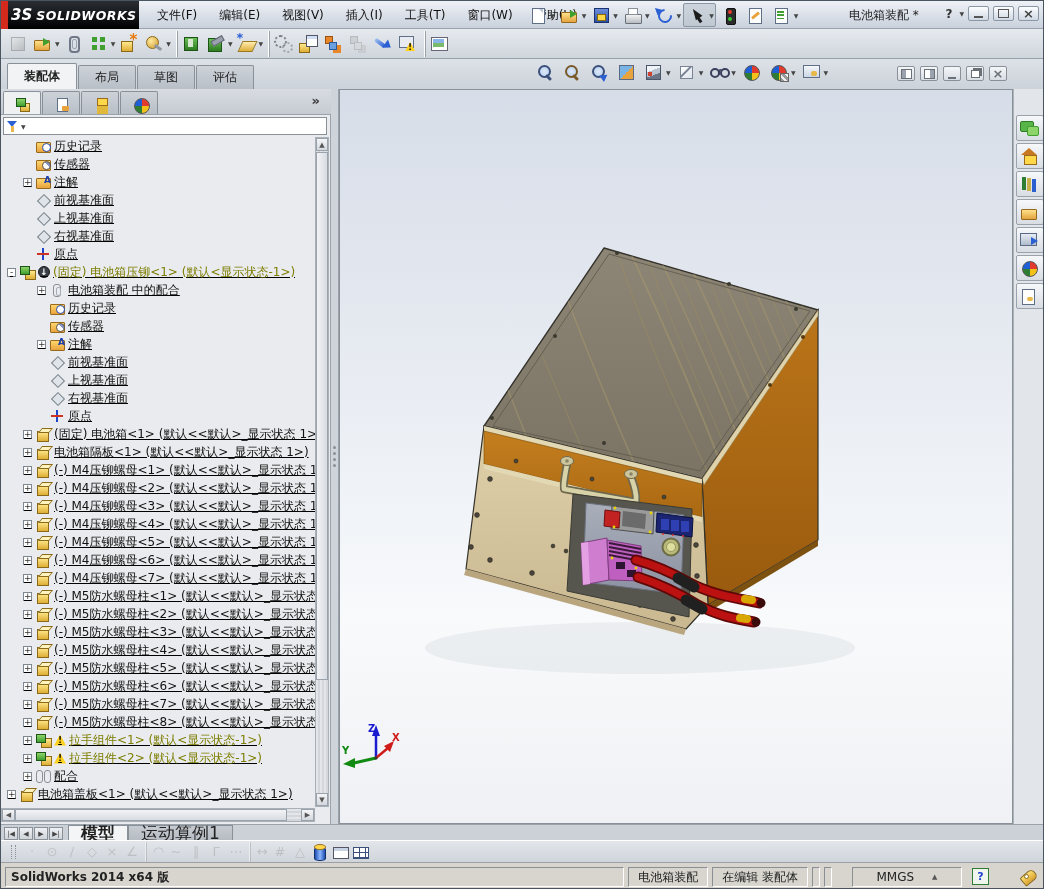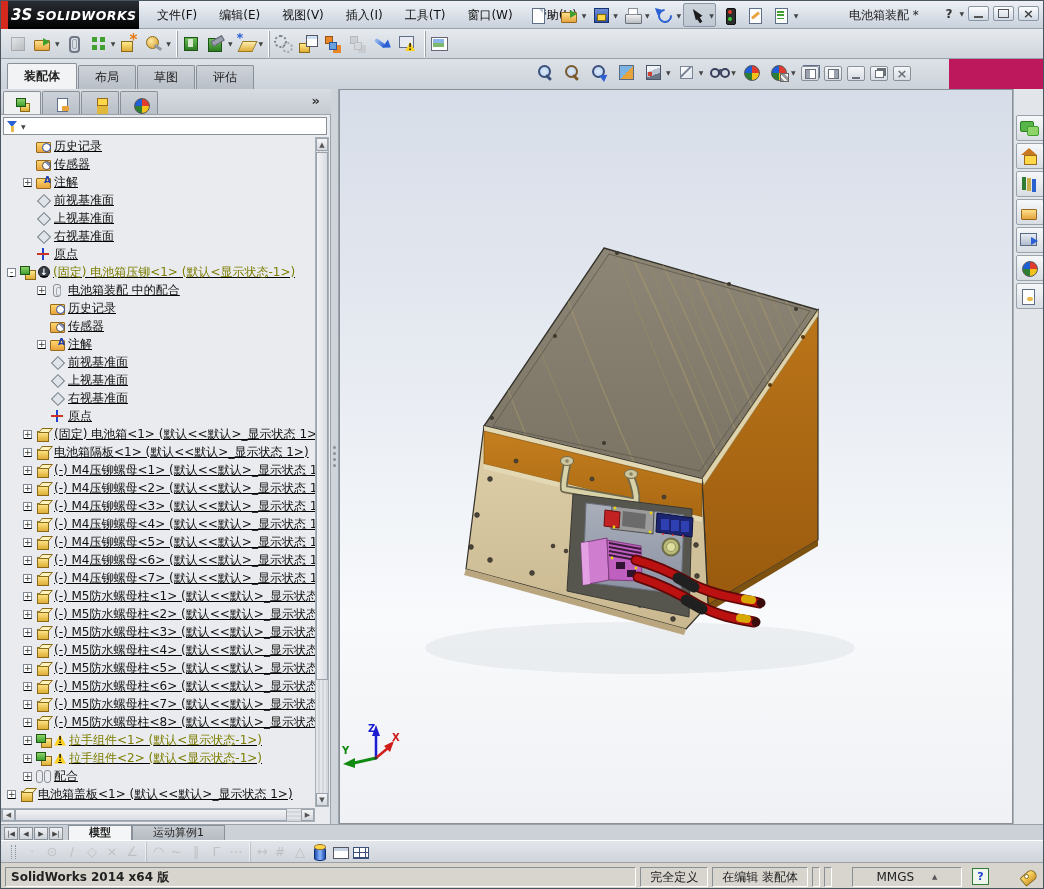--- a/index.html
+++ b/index.html
@@ -107,21 +107,21 @@
   .k-fm-asm::after{width:8px;height:7px;background:linear-gradient(#8fd46a,#3f9f2f);border:1px solid #1d5517;top:3px;left:3px;}
   .k-fm-prop::before{width:9px;height:12px;background:#fff;border:1px solid #5f6f88;top:3px;left:5px;}
   .k-fm-prop::after{width:7px;height:5px;background:#e8a33d;border-radius:1px;top:11px;left:10px;}
   .k-fm-cfg::before{width:9px;height:6px;background:#ffd84a;border:1px solid #9a6b1f;top:3px;left:6px;box-shadow:0 8px 0 #e0b83a;}
 
   
   .toolbar{position:absolute;left:0;top:28px;width:1044px;height:30px;background:linear-gradient(#e6eaef,#cfd5dc);border-bottom:1px solid #98a0a8;display:flex;align-items:center;padding-left:4px;}
   .tbtn{display:flex;align-items:center;height:26px;padding:0 1px;}
 
   
-  .tabrow{position:absolute;left:0;top:58px;width:948px;height:30px;background:linear-gradient(#dde2e8,#ccd2d9);}
+  .tabrow{position:absolute;left:0;top:58px;width:1044px;height:30px;background:linear-gradient(#dde2e8,#ccd2d9);}
   .cmtabs{position:absolute;left:6px;bottom:0;display:flex;}
   .cmtab{height:24px;line-height:23px;padding:0 16px;font-size:12px;color:#222;background:linear-gradient(#cdd2d9,#b9bfc7);border:1px solid #8a9098;border-bottom:none;margin-right:1px;border-radius:2px 2px 0 0;}
   .cmtab.active{background:#f2f3f4;font-weight:bold;height:26px;line-height:25px;margin-top:-2px;}
   .headsup{position:absolute;left:532px;top:3px;display:flex;align-items:center;gap:2px;}
   .hbtn{display:flex;align-items:center;padding:0 1px;}
   .docbtns{position:absolute;right:38px;top:7px;display:flex;gap:5px;}
   .dwb{width:18px;height:15px;border:1px solid #8a9098;background:linear-gradient(#f4f6f8,#d8dde4);border-radius:2px;display:flex;align-items:center;justify-content:center;position:relative;}
   .dwb::before{content:"";}
   .dk-splitl::before{width:9px;height:8px;border:1px solid #6a7078;background:linear-gradient(90deg,#9aa2ae 40%,#fff 40%);}
   .dk-splitr::before{width:9px;height:8px;border:1px solid #6a7078;background:linear-gradient(90deg,#fff 60%,#9aa2ae 60%);}
@@ -181,21 +181,21 @@
 
   .viewport{position:absolute;left:338px;top:0;width:674px;height:735px;background:linear-gradient(180deg,#d7dde8 0%,#e6eaf1 35%,#f8fafc 72%,#eff1f4 100%);border:1px solid #8a9098;}
   .viewport svg{position:absolute;left:0;top:0;}
 
   .taskpane{position:absolute;left:1012px;top:0;width:32px;height:735px;background:#e2e6eb;border-left:1px solid #aab2ba;padding-top:26px;display:flex;flex-direction:column;align-items:center;gap:2px;}
   .tp-btn{width:28px;height:26px;border:1px solid #9aa2ac;border-radius:2px;background:linear-gradient(#f6f8fa,#d8dde3);display:flex;align-items:center;justify-content:center;}
 
   
   .btabs{position:absolute;left:0;top:823px;width:1044px;height:16px;background:#ccd1d7;border-top:1px solid #9aa2ac;display:flex;align-items:flex-end;}
   .navbtn{width:14px;height:13px;border:1px solid #8a9098;background:linear-gradient(#eef0f3,#cfd4da);font-size:7px;color:#444;text-align:center;line-height:12px;margin-right:1px;}
-  .btab{height:15px;line-height:14px;padding:0 20px;font-size:11px;background:linear-gradient(#c6cbd1,#b6bcc3);border:1px solid #8a9098;border-bottom:none;color:#222;}
+  .btab{height:15px;line-height:14px;padding:0 12px;font-size:17px;background:linear-gradient(#c6cbd1,#b6bcc3);border:1px solid #8a9098;border-bottom:none;color:#222;}
   .btab.active{background:#f4f5f6;font-weight:bold;}
 
   
   .sketchbar{position:absolute;left:0;top:839px;width:1044px;height:22px;background:linear-gradient(#e2e6eb,#d0d5db);border-top:1px solid #fff;display:flex;align-items:center;padding-left:10px;}
   .sketchbar::before{content:"";width:3px;height:14px;border-left:1px dotted #8a9098;border-right:1px dotted #8a9098;margin-right:6px;}
   .sk{position:relative;width:20px;height:20px;display:inline-flex;align-items:center;justify-content:center;font-size:13px;color:#9aa0a8;flex:none;}
   .sk::before,.sk::after{content:"";position:absolute;}
   .sk.sep-l{border-left:1px solid #98a0a8;box-shadow:-1px 0 0 #fff;margin-left:4px;}
   .skk-cyl::before{width:10px;height:12px;background:linear-gradient(90deg,#1f4fb0,#8ab6ff 50%,#1f4fb0);border:1px solid #12306e;border-radius:45%/18%;top:5px;left:4px;}
   .skk-cyl::after{width:10px;height:4px;background:#ffd84a;border:1px solid #9a6b1f;border-radius:50%;top:2px;left:4px;}
@@ -977,21 +977,21 @@
       <span class="sk dis sep-l">↔</span>
       <span class="sk dis">#</span>
       <span class="sk dis">△</span>
       <span class="sk skk-cyl"></span>
       <span class="sk skk-win"></span>
       <span class="sk skk-tbl"></span>
     </div>
 
   <div class="statusbar">
     <div class="st-left">SolidWorks 2014 x64 版</div>
-    <div class="st-cell">完全定义</div>
+    <div class="st-cell">电池箱装配</div>
     <div class="st-cell">在编辑 装配体</div>
     <div class="st-cell st-mini"></div>
     <div class="st-cell st-mini"></div>
     <div class="st-cell st-units">
       <span>MMGS</span>
       <span class="car">▲</span>
     </div>
     <div class="st-help">?</div>
     <div class="st-tag"></div>
   </div>

